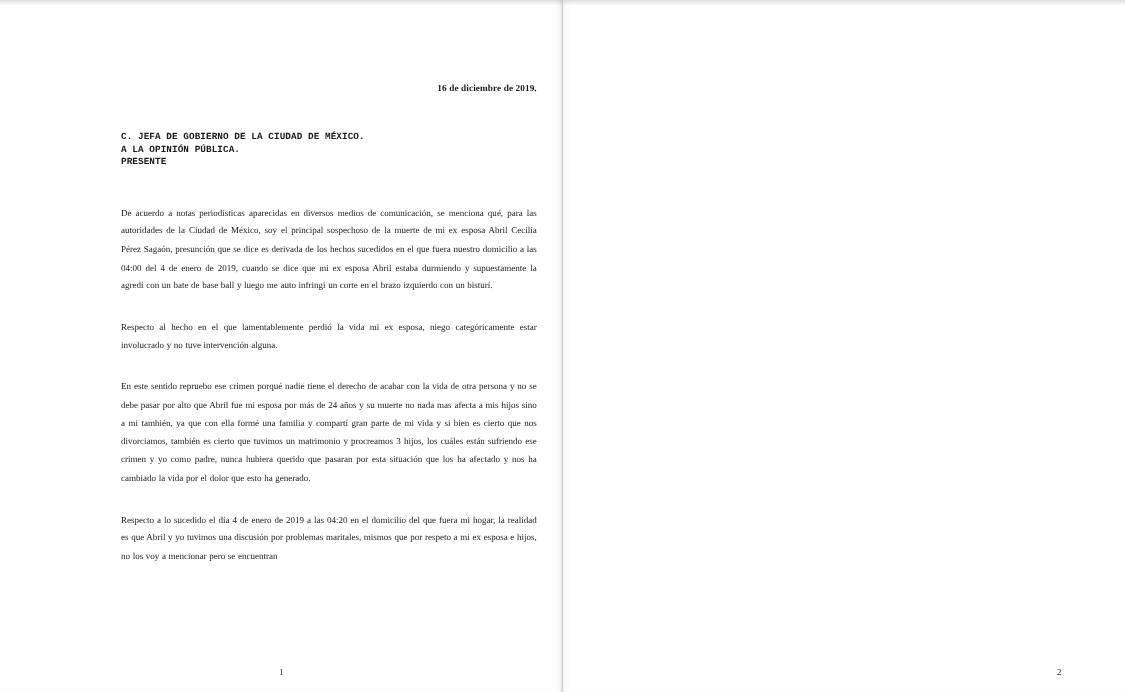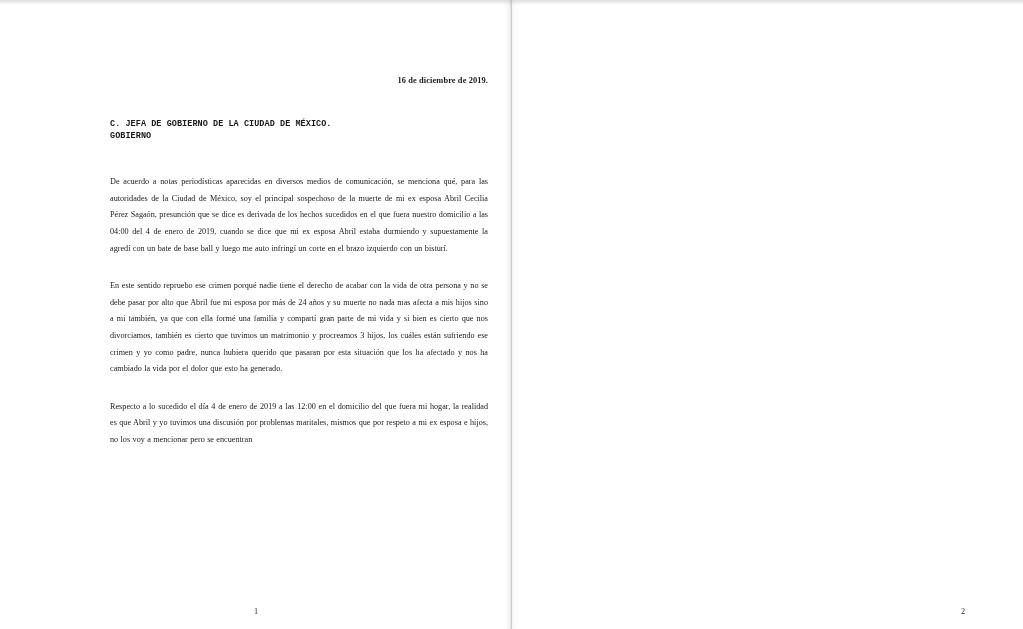--- a/index.html
+++ b/index.html
@@ -123,26 +123,28 @@
 
 <div id="scan-spread">
 
   <div class="scan-page page-left">
     <div class="text-column col-left">
 
       <div class="doc-date">16 de diciembre de 2019.</div>
 
       <div class="addressee">
         <span>C. JEFA DE GOBIERNO DE LA CIUDAD DE MÉXICO.</span>
-        <span>GOBIERNO</span>
+        <span>A LA OPINIÓN PÚBLICA.</span>
+        <span>PRESENTE</span>
       </div>
 
       <p class="body-par">De acuerdo a notas periodísticas aparecidas en diversos medios de comunicación, se menciona qué, para las autoridades de la Ciudad de México, soy el principal sospechoso de la muerte de mi ex esposa Abril Cecilia Pérez Sagaón, presunción que se dice es derivada de los hechos sucedidos en el que fuera nuestro domicilio a las 04:00 del 4 de enero de 2019, cuando se dice que mi ex esposa Abril estaba durmiendo y supuestamente la agredí con un bate de base ball y luego me auto infringí un corte en el brazo izquierdo con un bisturí.</p>
+      <p class="body-par">Respecto al hecho en el que lamentablemente perdió la vida mi ex esposa, niego categóricamente estar involucrado y no tuve intervención alguna.</p>
       <p class="body-par">En este sentido repruebo ese crimen porqué nadie tiene el derecho de acabar con la vida de otra persona y no se debe pasar por alto que Abril fue mi esposa por más de 24 años y su muerte no nada mas afecta a mis hijos sino a mi también, ya que con ella formé una familia y compartí gran parte de mi vida y si bien es cierto que nos divorciamos, también es cierto que tuvimos un matrimonio y procreamos 3 hijos, los cuáles están sufriendo ese crimen y yo como padre, nunca hubiera querido que pasaran por esta situación que los ha afectado y nos ha cambiado la vida por el dolor que esto ha generado.</p>
-      <p class="body-par last">Respecto a lo sucedido el día 4 de enero de 2019 a las 12:00 en el domicilio del que fuera mi hogar, la realidad es que Abril y yo tuvimos una discusión por problemas maritales, mismos que por respeto a mi ex esposa e hijos, no los voy a mencionar pero se encuentran</p>
+      <p class="body-par last">Respecto a lo sucedido el día 4 de enero de 2019 a las 04:20 en el domicilio del que fuera mi hogar, la realidad es que Abril y yo tuvimos una discusión por problemas maritales, mismos que por respeto a mi ex esposa e hijos, no los voy a mencionar pero se encuentran</p>
 
     </div>
     <div class="page-number page-number-left">1</div>
   </div>
 
   <div class="scan-page page-right">
 
     <div class="page-number page-number-right">2</div>
   </div>
 

